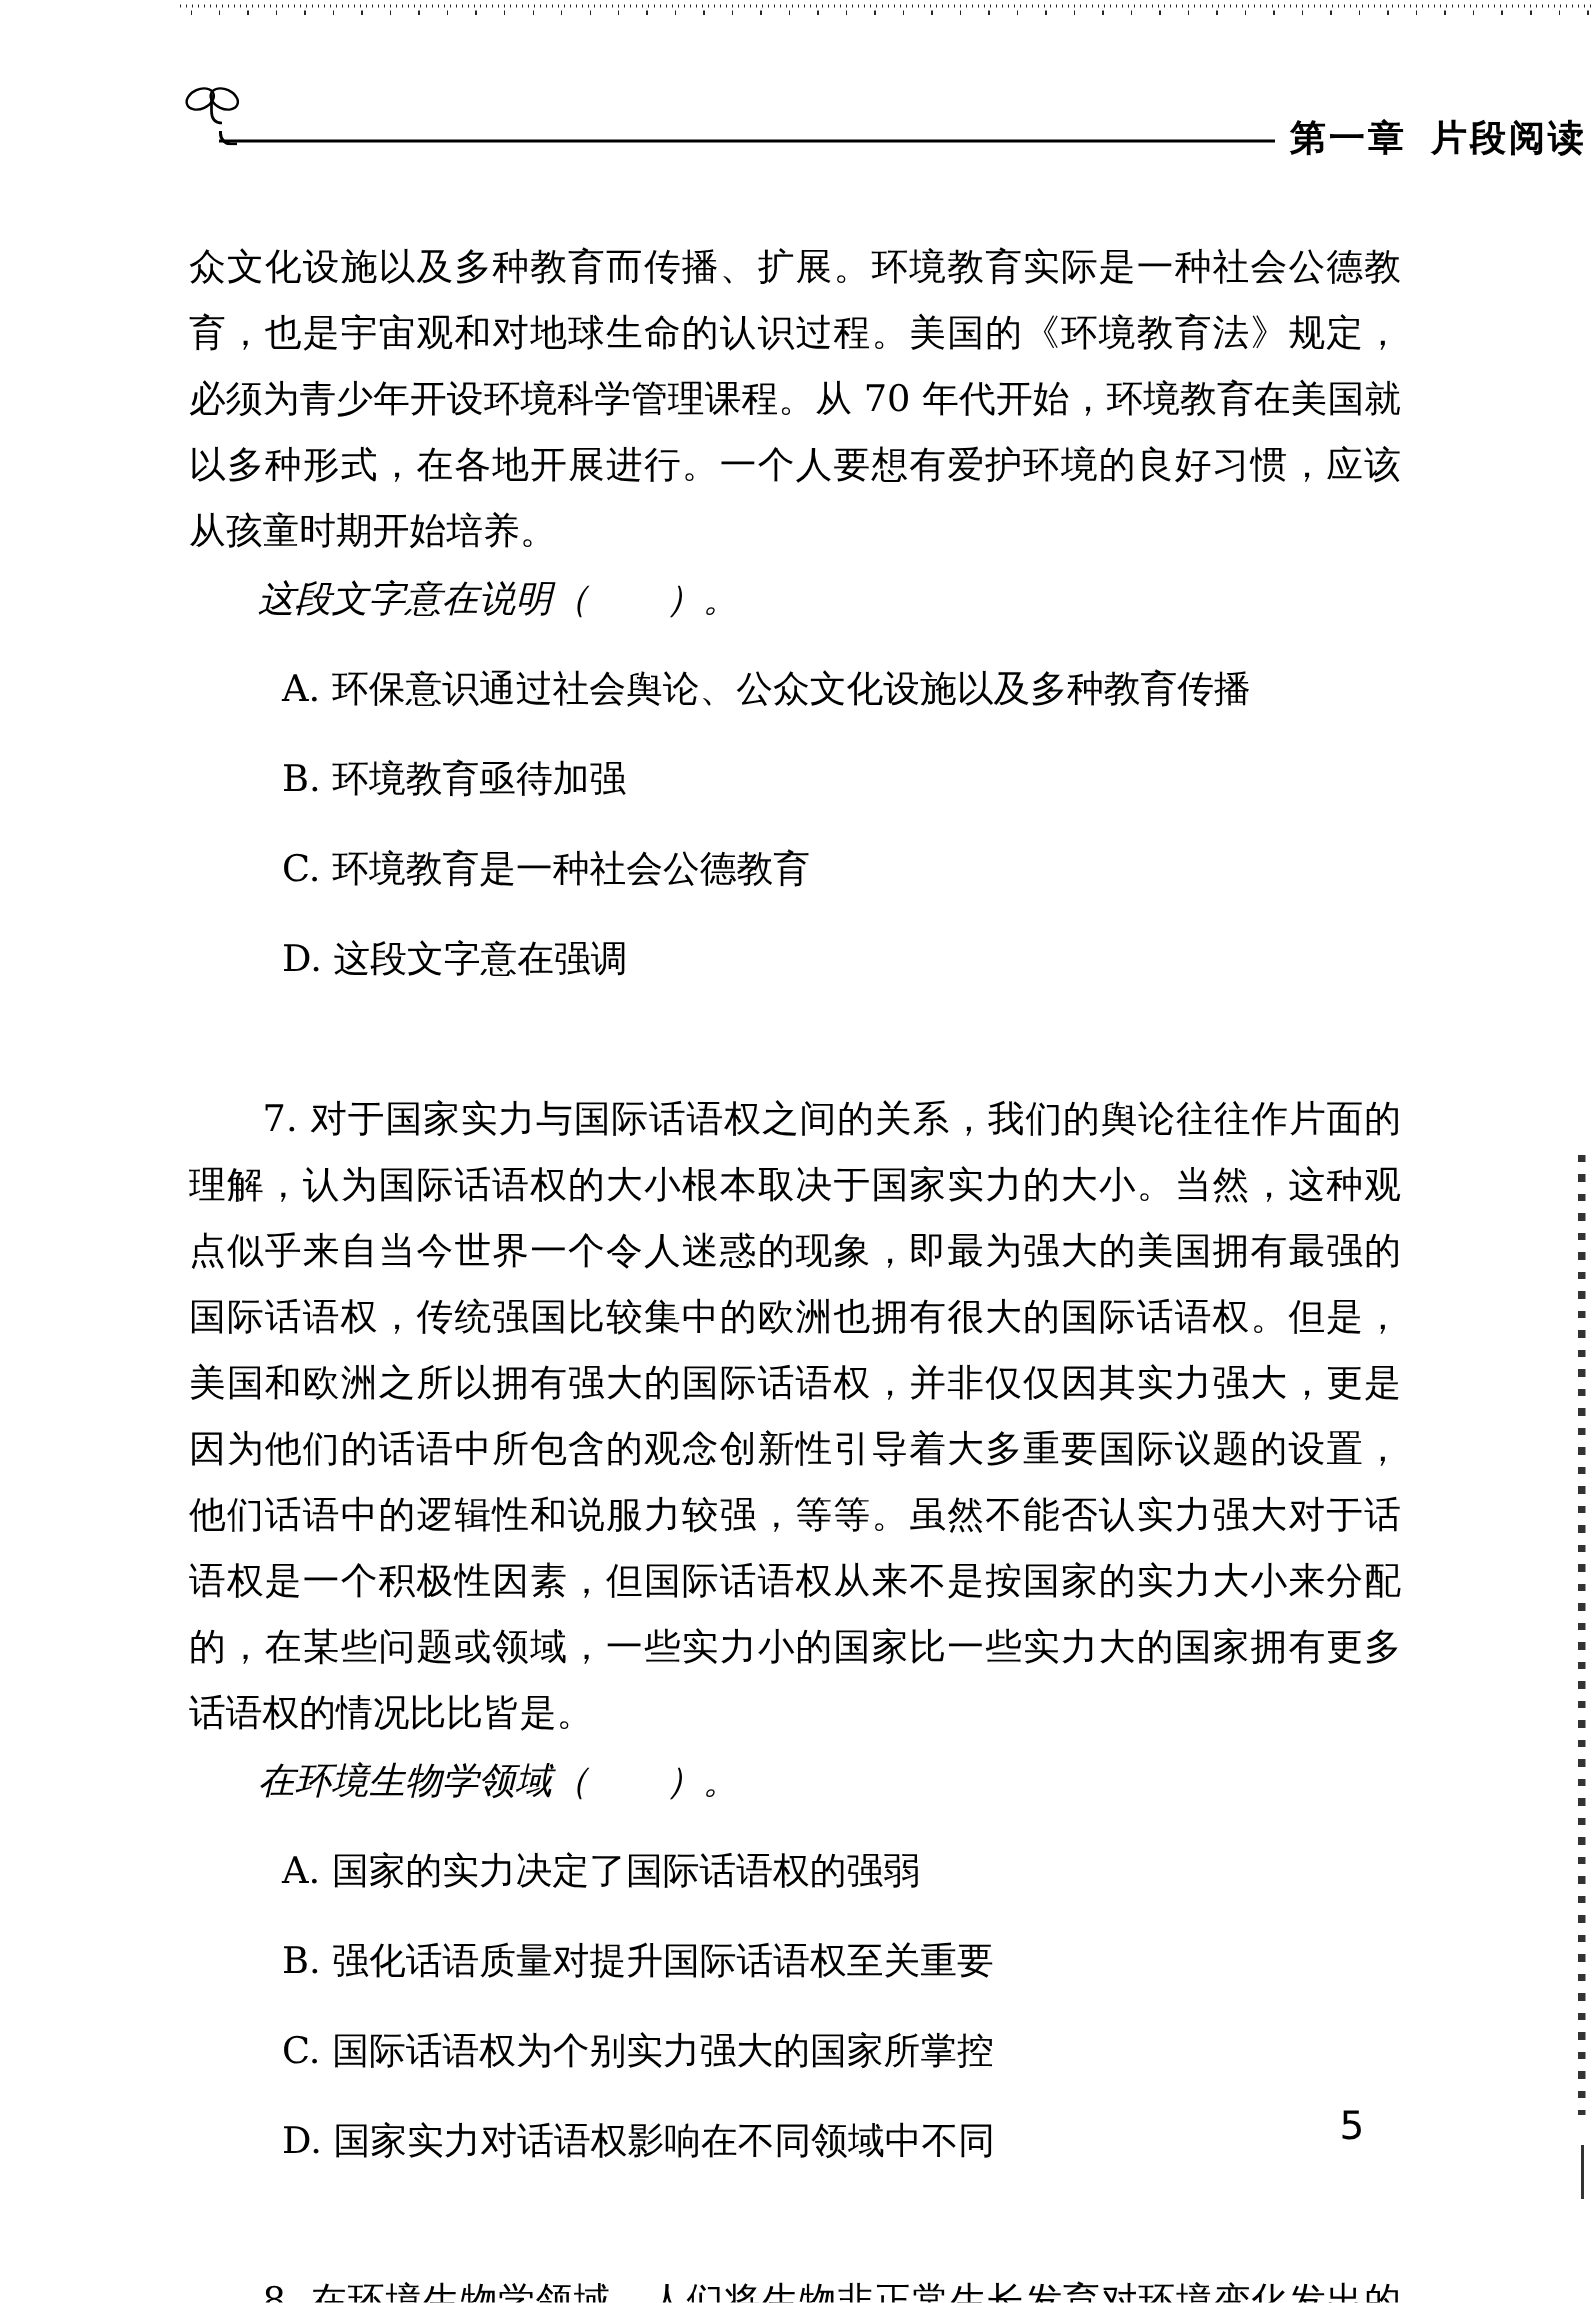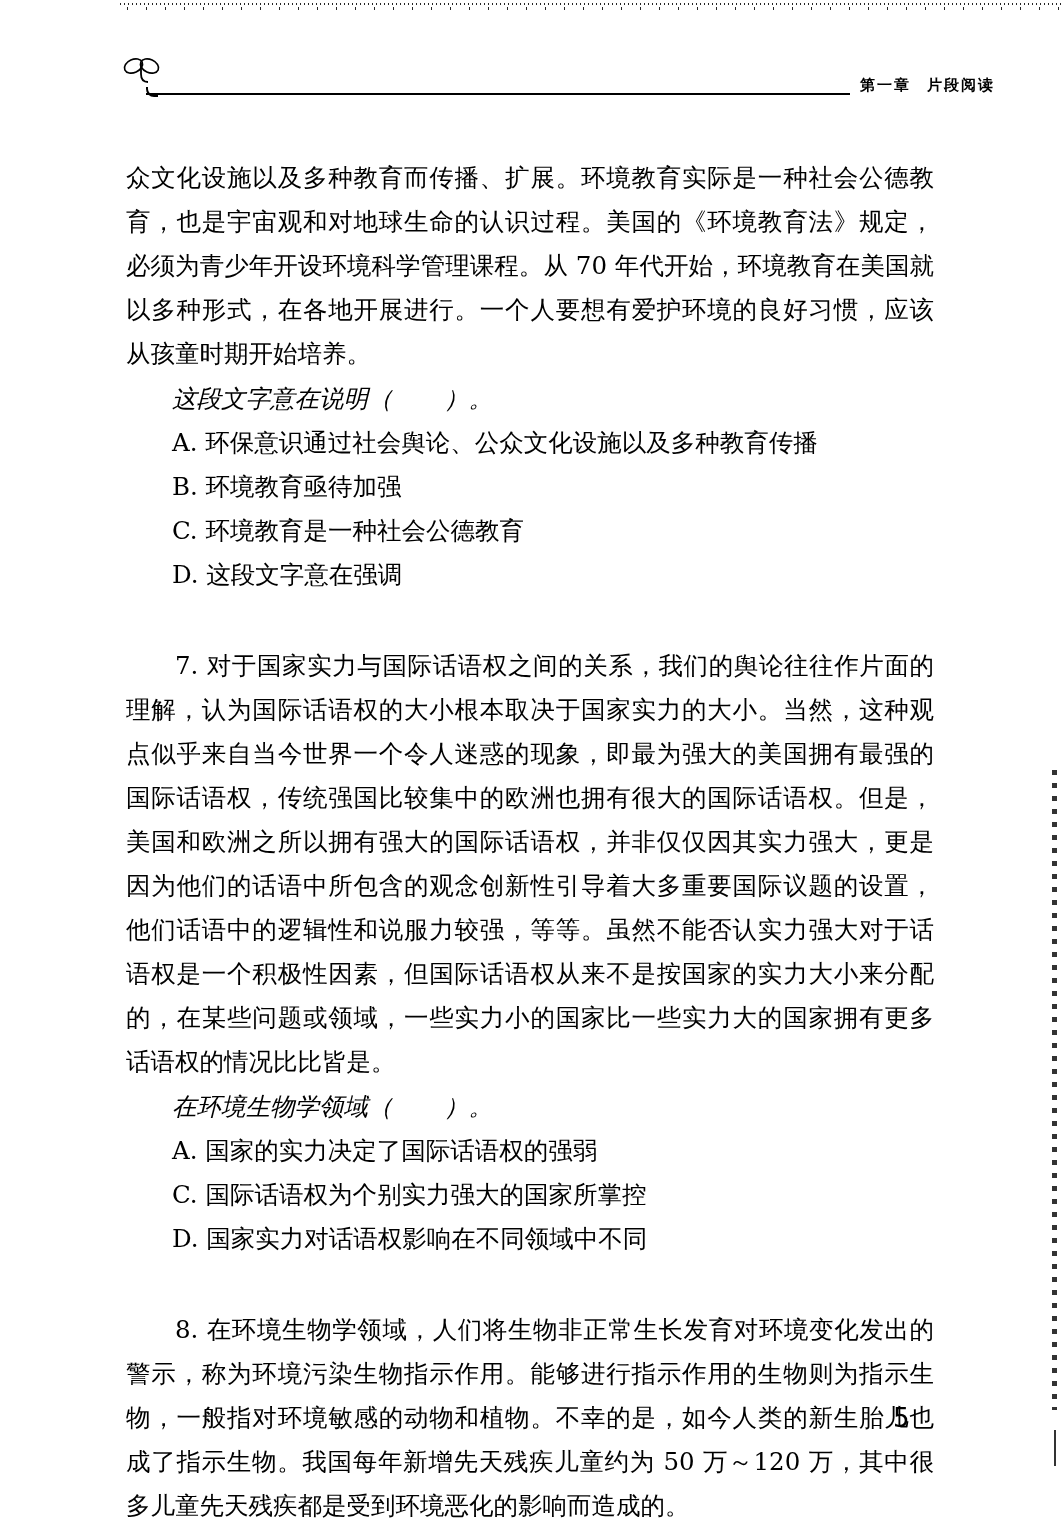--- a/index.html
+++ b/index.html
@@ -95,21 +95,21 @@
     height: 8px;
     border-left: 2px solid #000;
     border-bottom: 2px solid #000;
     border-bottom-left-radius: 8px;
   }
   .header-title {
     position: absolute;
     left: 742px;
     top: 24px;
     font-family: "DejaVu Sans", "Liberation Sans", sans-serif;
-    font-size: 15px;
+    font-size: 24px;
     font-weight: 700;
     letter-spacing: 2px;
     white-space: nowrap;
   }
   .header-title .gap {
     display: inline-block;
     width: 16px;
   }
   .header-rule-right {
     position: absolute;
@@ -140,21 +140,21 @@
   }
   .para.indent {
     text-indent: 2em;
   }
   .stem {
     margin: 0;
     padding-left: 47px;
     font-style: italic;
   }
   .option {
-    margin: 0;
+    margin: 16px;
     padding-left: 47px;
     white-space: nowrap;
   }
 
   .block-gap {
     height: 46px;
   }
 
   .blank {
     display: inline-block;
@@ -204,20 +204,21 @@
     <p class="option">C. 环境教育是一种社会公德教育</p>
     <p class="option">D. 这段文字意在强调</p>
 
     <div class="block-gap"></div>
 
     <p class="para indent">7. 对于国家实力与国际话语权之间的关系，我们的舆论往往作片面的理解，认为国际话语权的大小根本取决于国家实力的大小。当然，这种观点似乎来自当今世界一个令人迷惑的现象，即最为强大的美国拥有最强的国际话语权，传统强国比较集中的欧洲也拥有很大的国际话语权。但是，美国和欧洲之所以拥有强大的国际话语权，并非仅仅因其实力强大，更是因为他们的话语中所包含的观念创新性引导着大多重要国际议题的设置，他们话语中的逻辑性和说服力较强，等等。虽然不能否认实力强大对于话语权是一个积极性因素，但国际话语权从来不是按国家的实力大小来分配的，在某些问题或领域，一些实力小的国家比一些实力大的国家拥有更多话语权的情况比比皆是。</p>
 
     <p class="stem"><span>在环境生物学领域（</span><span class="blank"></span><span>）。</span></p>
 
     <p class="option">A. 国家的实力决定了国际话语权的强弱</p>
+    <p class="option">B. 强化话语质量对提升国际话语权至关重要</p>
     <p class="option">C. 国际话语权为个别实力强大的国家所掌控</p>
     <p class="option">D. 国家实力对话语权影响在不同领域中不同</p>
 
     <div class="block-gap"></div>
 
     <p class="para indent">8. 在环境生物学领域，人们将生物非正常生长发育对环境变化发出的警示，称为环境污染生物指示作用。能够进行指示作用的生物则为指示生物，一般指对环境敏感的动物和植物。不幸的是，如今人类的新生胎儿也成了指示生物。我国每年新增先天残疾儿童约为 50 万～120 万，其中很多儿童先天残疾都是受到环境恶化的影响而造成的。</p>
 
   </div>
 
   <div class="folio">5</div>

